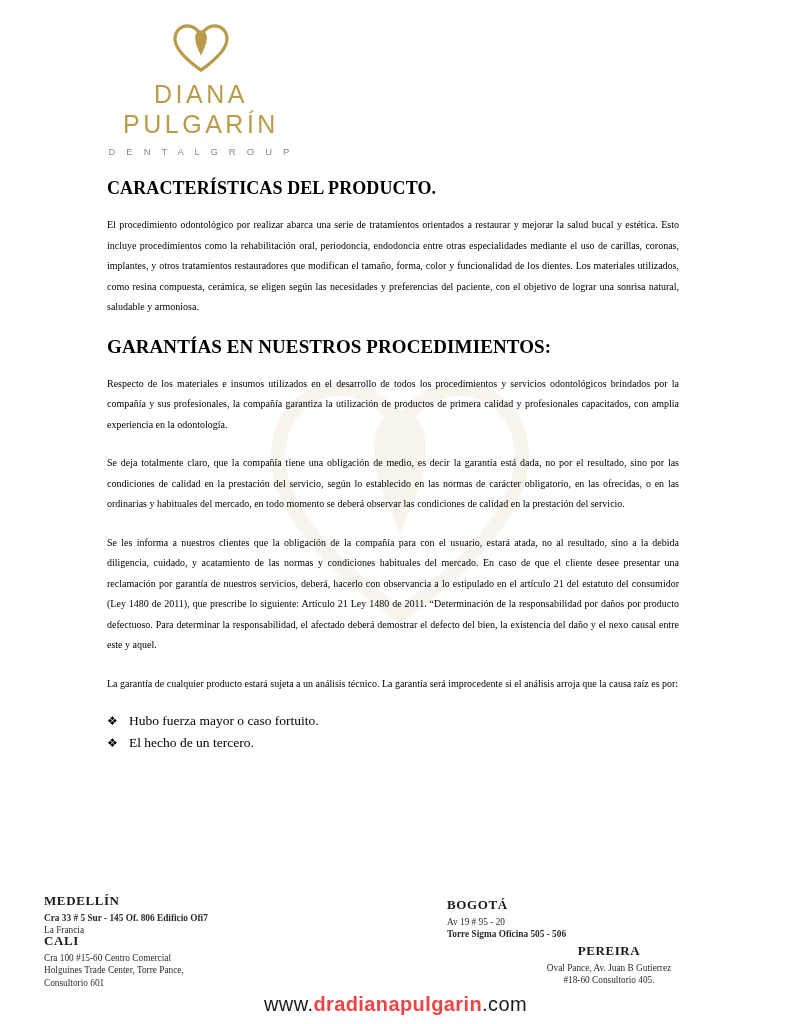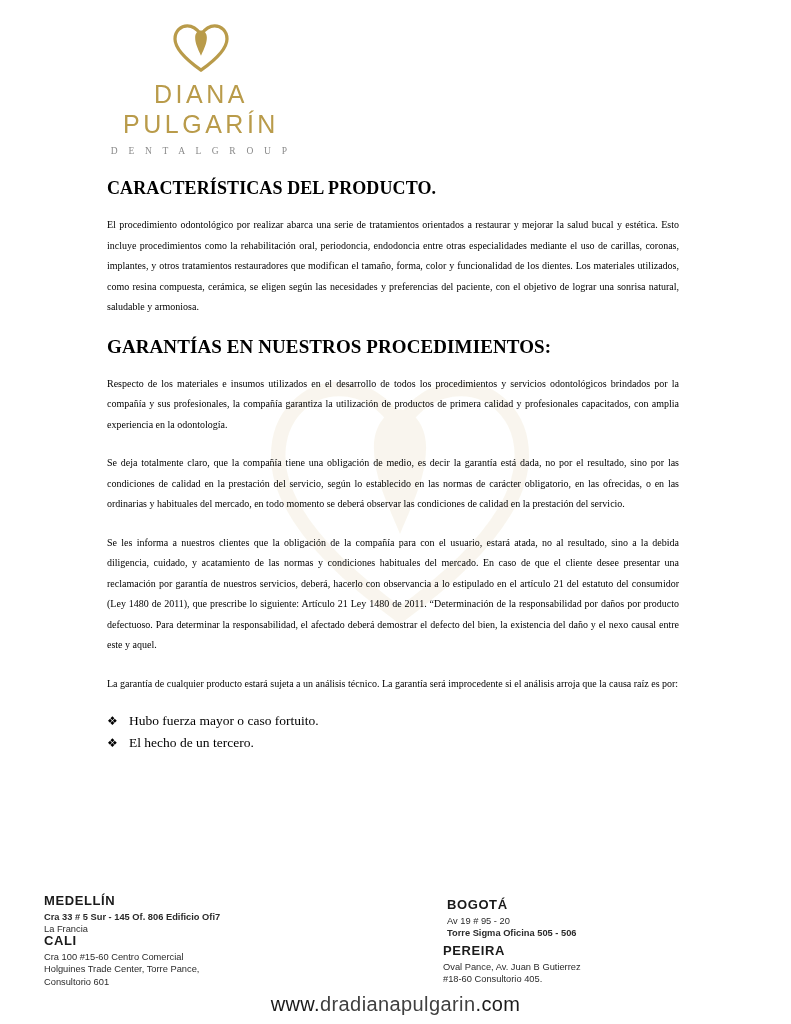--- a/index.html
+++ b/index.html
@@ -51,21 +51,21 @@
   }
   .logo-name {
     font-family: "Liberation Sans", sans-serif;
     font-size: 25px;
     letter-spacing: 3.5px;
     color: #b99b4a;
     line-height: 1.18;
     font-weight: 400;
   }
   .logo-sub {
-    font-family: Liberation Serif, serif;
+    font-family: Liberation Sans, sans-serif;
     font-size: 9.5px;
     letter-spacing: 4.2px;
     color: #8a8a8a;
     margin-top: 7px;
   }
 
   
   .content {
     position: absolute;
     left: 107px;
@@ -116,27 +116,27 @@
   .footer {
     position: absolute;
     left: 0;
     top: 893px;
     width: 791px;
     height: 131px;
     z-index: 3;
   }
   .footer-col {
     position: absolute;
-    font-family: Liberation Sans, sans-serif;
+    font-family: Liberation Serif, serif;
     color: #1a1a1a;
   }
   .fc-left { left: 44px; top: 0px; width: 300px; text-align: left; }
   .fc-left2 { left: 44px; top: 40px; width: 310px; text-align: left; }
   .fc-right { right: 44px; top: 4px; width: 300px; text-align: left; }
-  .fc-right2 { right: 48px; top: 50px; width: 300px; text-align: left; }
+  .fc-right2 { right: 32px; top: 50px; width: 300px; text-align: center; }
   .city {
     font-size: 13px;
     font-weight: bold;
     letter-spacing: 0.6px;
     margin-bottom: 3px;
   }
   .addr {
     font-size: 9.3px;
     line-height: 12.4px;
     color: #2b2b2b;
@@ -146,21 +146,21 @@
     position: absolute;
     left: 0;
     top: 100px;
     width: 791px;
     text-align: center;
     font-family: "Liberation Sans", sans-serif;
     font-size: 20px;
     letter-spacing: 0.4px;
     color: #1a1a1a;
   }
-  .site .accent { color: #404040; font-weight: normal; }
+  .site .accent { color: #ef4444; font-weight: bold; }
 </style>
 </head>
 <body>
 
 <div class="page">
 
   <svg class="watermark" viewBox="0 0 100 100">
     <path d="M50 88 C20 66 8 48 8 33 C8 19 18 10 29 10 C38 10 45 15 50 23 C55 15 62 10 71 10 C82 10 92 19 92 33 C92 48 80 66 50 88 Z" fill="none" stroke="#c7a95e" stroke-width="5"></path>
     <path d="M41 30 C41 22 46 17 50 17 C54 17 59 22 59 30 C59 40 55 48 50 60 C45 48 41 40 41 30 Z" fill="#c7a95e"></path>
   </svg>

